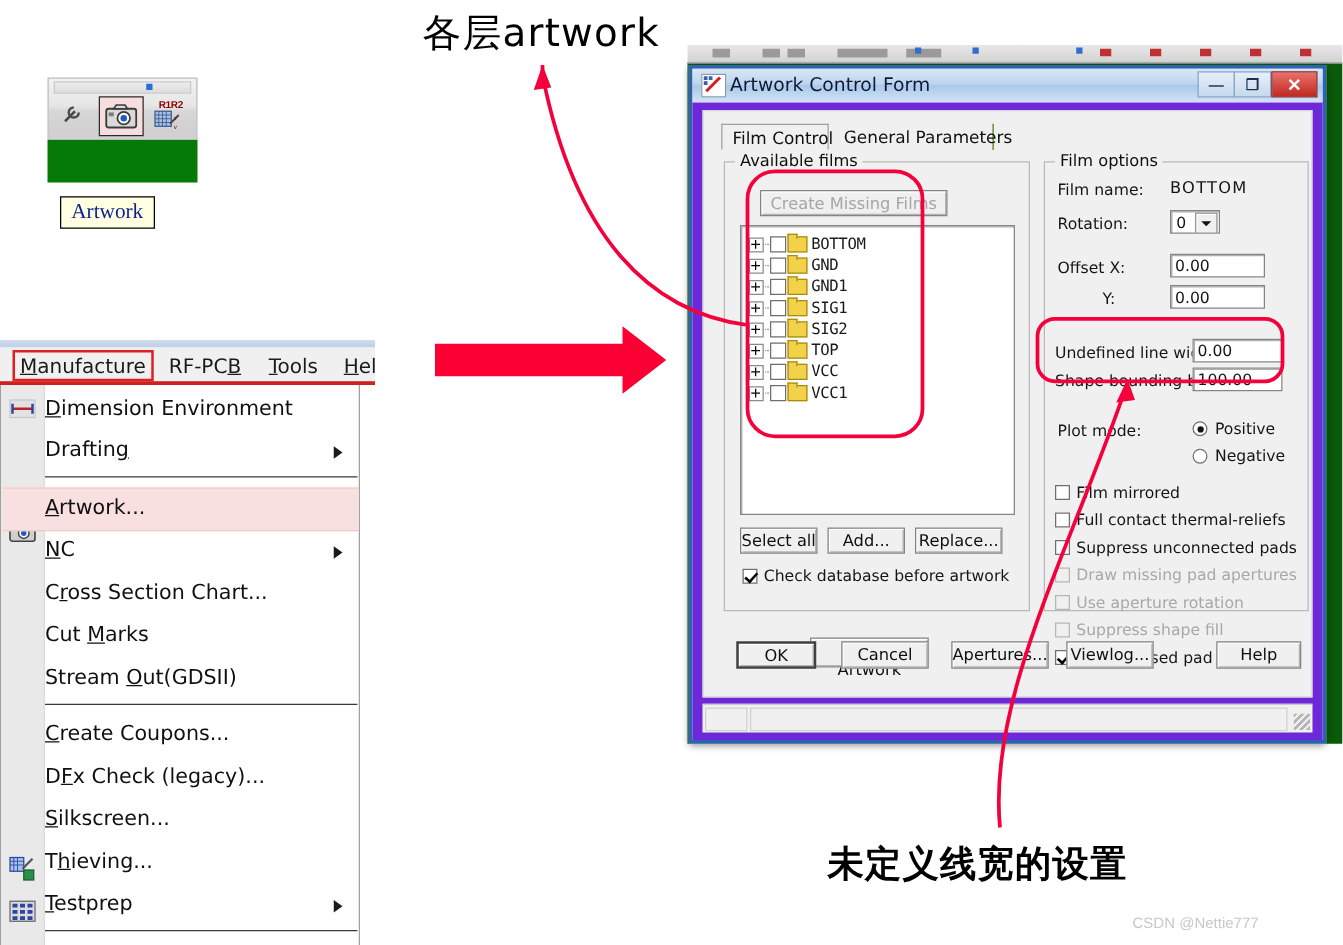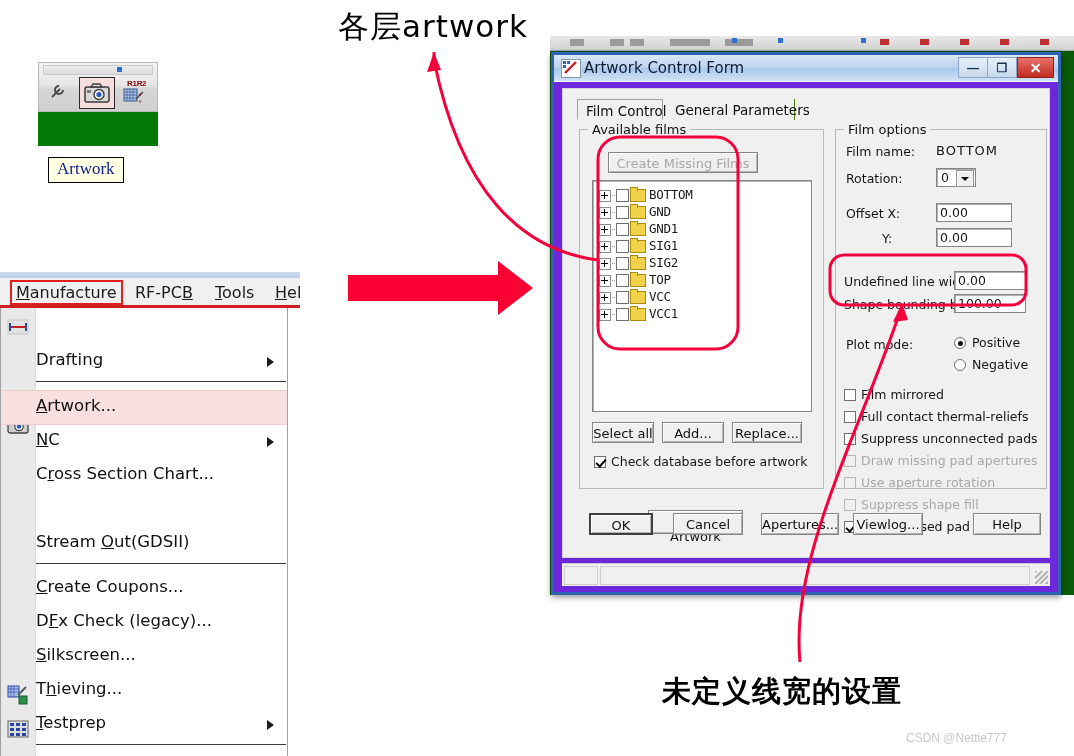--- a/index.html
+++ b/index.html
@@ -267,34 +267,40 @@
           <rect x="4" y="11" width="4" height="3"></rect>
             <rect x="10" y="11" width="4" height="3"></rect>
             <rect x="16" y="11" width="4" height="3"></rect>
           <rect x="4" y="16" width="4" height="3"></rect>
             <rect x="10" y="16" width="4" height="3"></rect>
             <rect x="16" y="16" width="4" height="3"></rect>
         </g>
       </svg>
     </div>
 
+    <div class="menu-item" style="top:4px;">
+      <div class="mtext"><u>D</u>imension Environment</div>
+    </div>
     <div class="menu-item" style="top:37px;">
       <div class="mtext">Draftin<u>g</u></div>
       <div class="sub-arrow"></div>
     </div>
     <div class="menu-sep" style="top:73px;"></div>
     <div class="menu-item hl" style="top:82px;">
       <div class="mtext"><u>A</u>rtwork...</div>
     </div>
     <div class="menu-item" style="top:117px;">
       <div class="mtext"><u>N</u>C</div>
       <div class="sub-arrow"></div>
     </div>
     <div class="menu-item" style="top:151px;">
       <div class="mtext">C<u>r</u>oss Section Chart...</div>
+    </div>
+    <div class="menu-item" style="top:185px;">
+      <div class="mtext">Cut <u>M</u>arks</div>
     </div>
     <div class="menu-item" style="top:219px;">
       <div class="mtext">Stream <u>O</u>ut(GDSII)</div>
     </div>
     <div class="menu-sep" style="top:255px;"></div>
     <div class="menu-item" style="top:264px;">
       <div class="mtext"><u>C</u>reate Coupons...</div>
     </div>
     <div class="menu-item" style="top:298px;">
       <div class="mtext">D<u>F</u>x Check (legacy)...</div>

